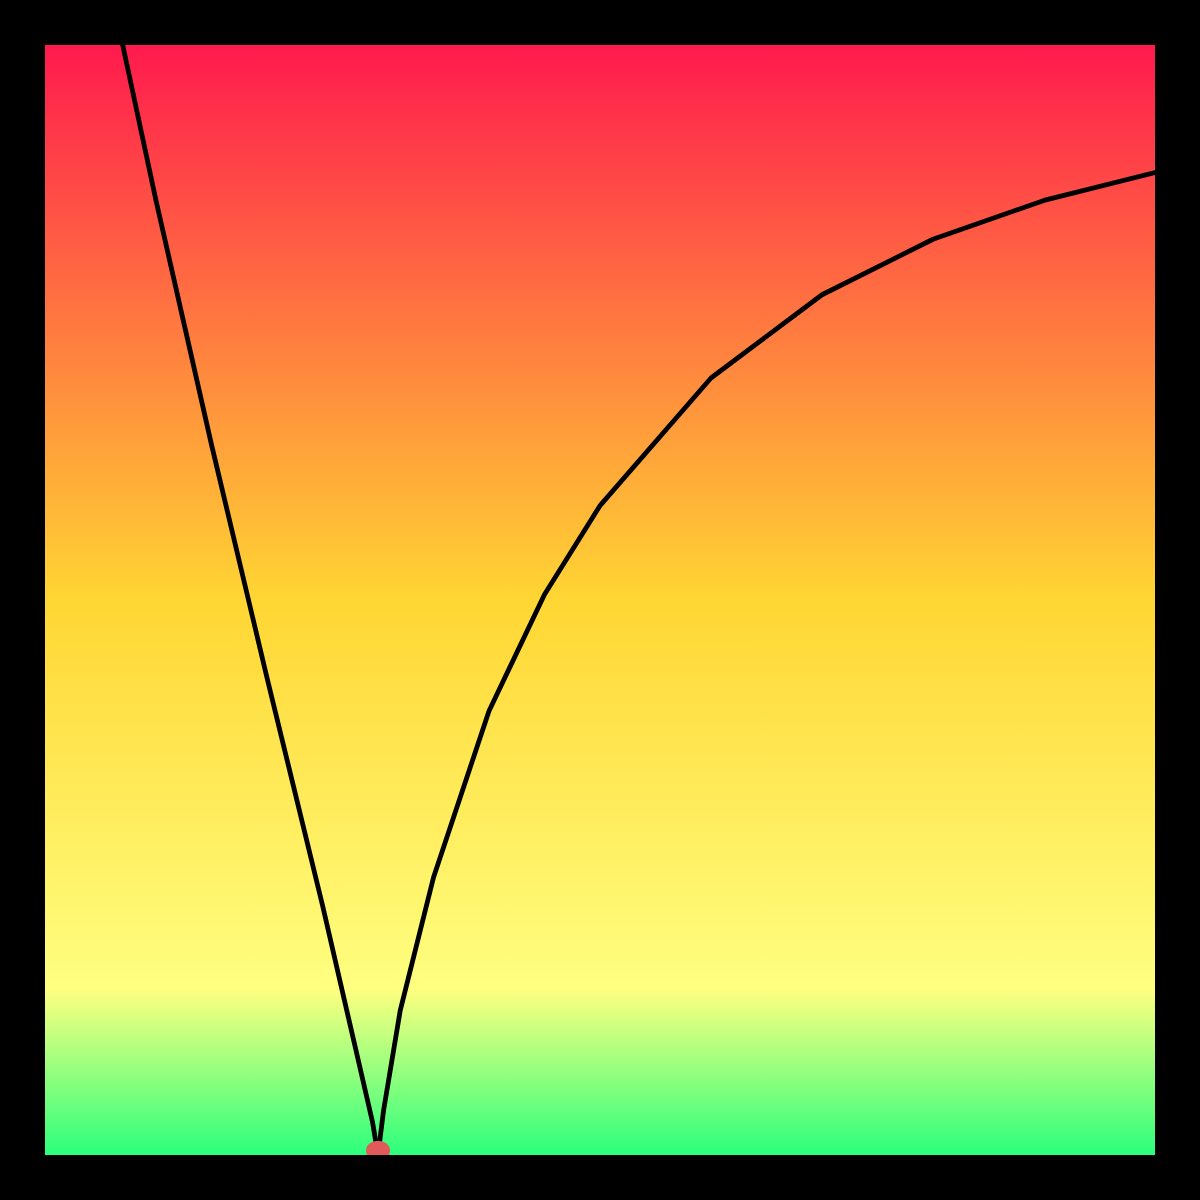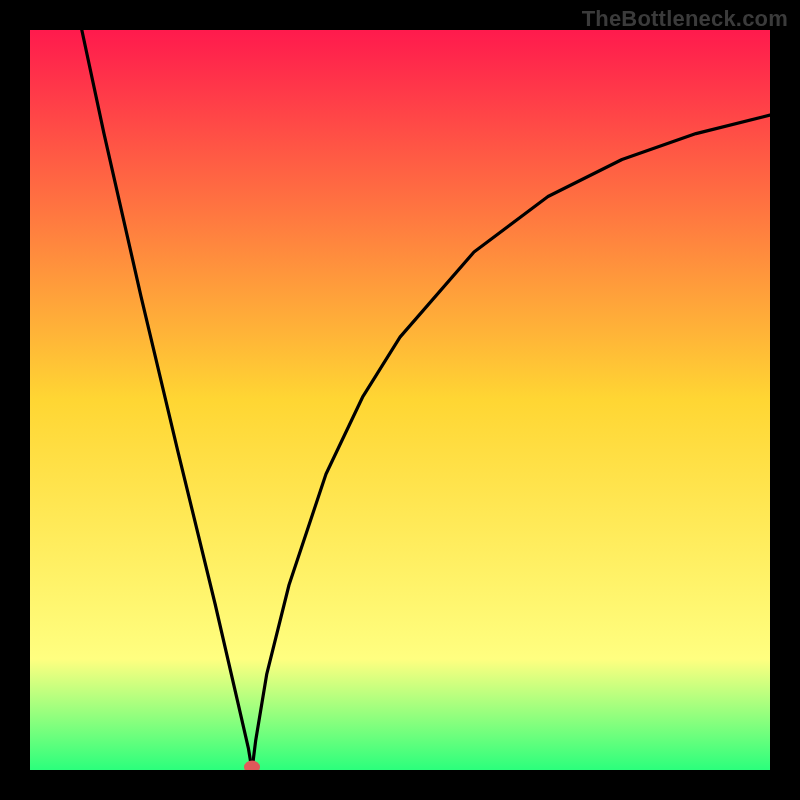--- a/index.html
+++ b/index.html
@@ -34,21 +34,20 @@
     letter-spacing: 0.2px;
     user-select: none;
   }
   svg { display: block; }
 </style>
 </head>
 <body>
 
 <div class="frame">
 
-  <div class="watermark">TheBottleneck.com</div>
 
   <div class="plot">
     <svg id="chart-svg" width="740" height="740" viewBox="0 0 740 740">
       <defs>
         <linearGradient id="bg-grad" x1="0" y1="0" x2="0" y2="1">
           <stop id="g-top" offset="0%" stop-color="#ff1a4d"></stop>
           <stop id="g-mid" offset="50%" stop-color="#ffd633"></stop>
           <stop id="g-low" offset="85%" stop-color="#ffff80"></stop>
           <stop id="g-bot" offset="100%" stop-color="#2bff7c"></stop>
         </linearGradient>

